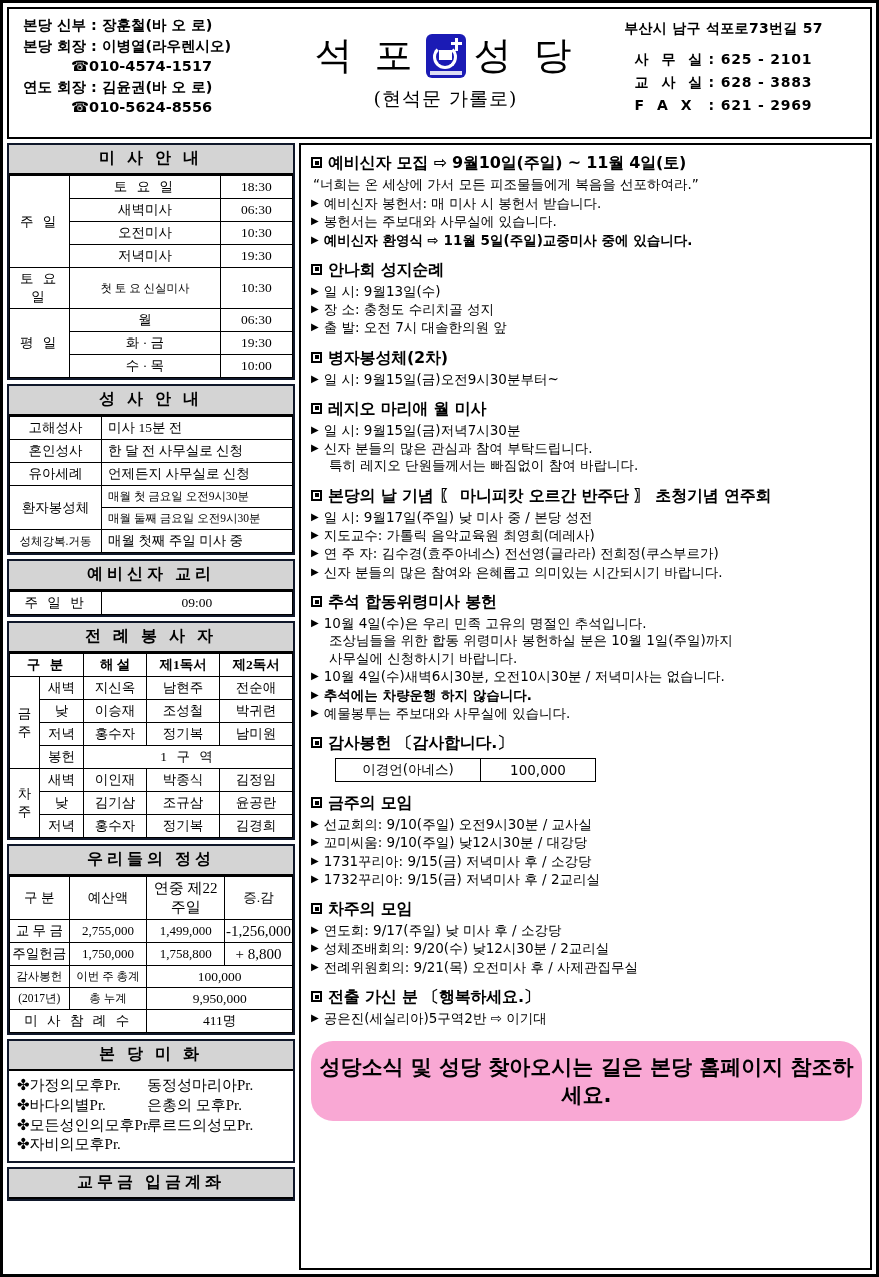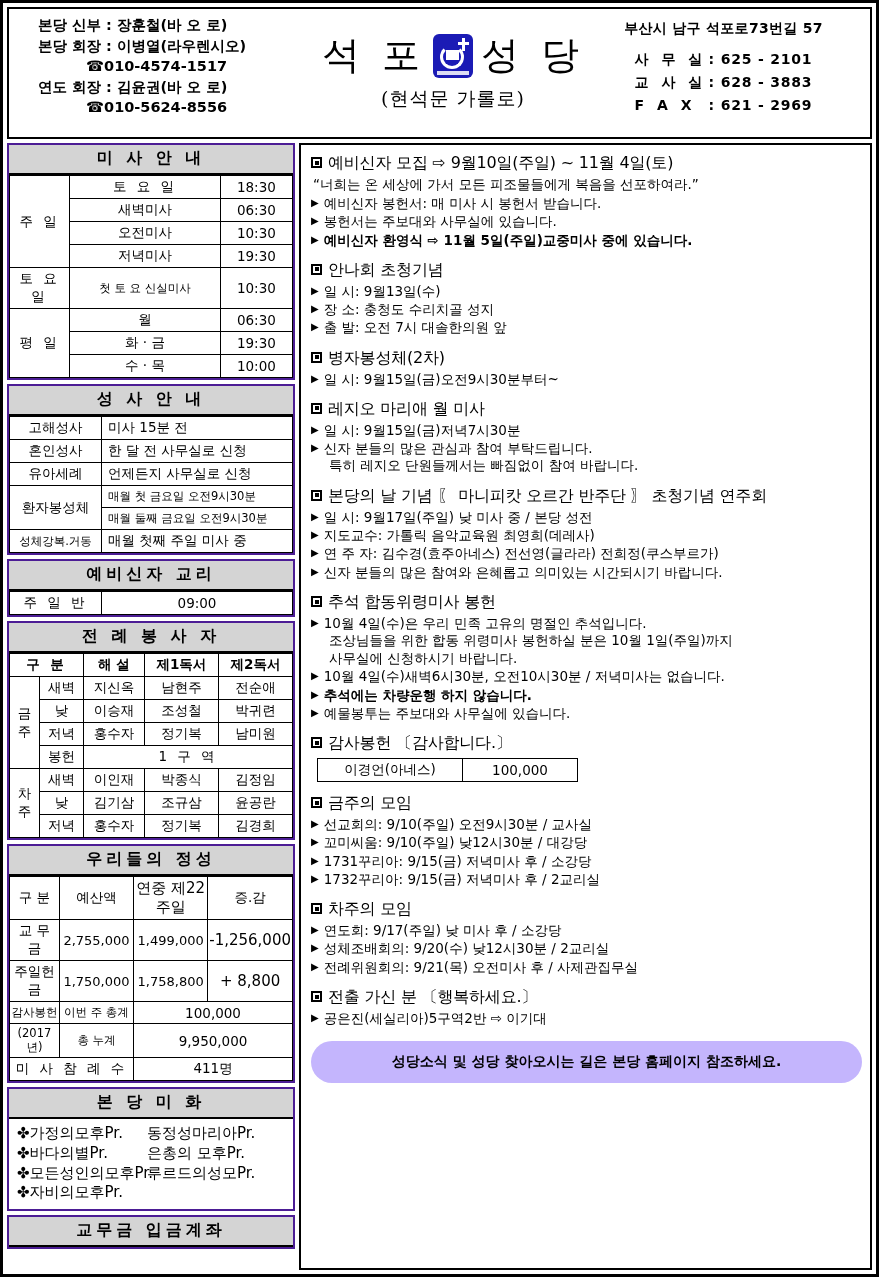--- a/index.html
+++ b/index.html
@@ -23,21 +23,20 @@
     display: flex;
     align-items: stretch;
     flex: 0 0 auto;
   }
   .hdr-left {
     width: 295px;
     padding: 9px 0 0 14px;
     font-size: 14.5px;
     font-weight: bold;
     line-height: 1.0;
-    margin-left: 15px;
   }
   .hdr-left .row { margin-bottom: 6px; white-space: nowrap; }
   .hdr-left .row.ind { text-align: left; padding-left: 48px; }
   .hdr-mid {
     flex: 1;
     display: flex; flex-direction: column;
     align-items: center; justify-content: center;
     padding-bottom: 4px;
   }
   .logo-line {
@@ -88,21 +87,21 @@
     font-size: 14px; font-weight: bold;
   }
   .hdr-right .addr { margin-bottom: 13px; letter-spacing: .3px; }
   .hdr-right .tel { margin-bottom: 5px; letter-spacing: .8px; }
   .hdr-right .tel .lbl { display: inline-block; width: 74px; text-align: left; letter-spacing: 4px;}
   
   .body-wrap { display: flex; flex: 1; margin-top: 4px; gap: 4px; }
   .col-left { width: 288px; display: flex; flex-direction: column; gap: 4px; }
   .col-right { flex: 1; border: 2px solid #000; padding: 8px 8px 4px 10px; }
 
-  .box { border: 2px solid #4c1d95; }
+  .box { border: 2px solid #0f172a; font-family: Liberation Serif, serif; }
   .box-title {
     background: #d4d4d4;
     border-bottom: 2px solid #000;
     text-align: center;
     font-size: 16px; font-weight: bold;
     letter-spacing: 4px;
     padding: 3px 0 4px;
   }
   table.t { width: 100%; border-collapse: collapse; }
   table.t td, table.t th {
@@ -135,41 +134,41 @@
   .off td.o3 { width: 78px; }
 
   .beautify { padding: 5px 4px 6px 8px; font-size: 15px; line-height: 1.32; }
   .beautify .ln { white-space: nowrap; }
   .beautify .ln .a { display: inline-block; width: 130px; }
   .bank { padding: 8px 0 9px; text-align: center; font-size: 14.5px; font-weight: bold; line-height: 1.45; }
 
   
   .sec { margin-bottom: 11px; }
   .sec-h {
-    font-size: 16px; font-weight: normal;
+    font-size: 16px; font-weight: bold;
     display: flex; align-items: baseline; gap: 6px;
     margin-bottom: 2px;
     letter-spacing: -.2px;
   }
   .sq { display:inline-block; width:11px; height:11px; border:2px solid #000; position:relative; flex:0 0 auto; }
   .sq:after{ content:""; position:absolute; left:1.5px; top:1.5px; width:4px; height:4px; background:#000; }
   .quote { font-size: 13.5px; margin: 1px 0 1px 2px; }
   .li { font-size: 13.5px; display: flex; gap: 5px; margin-top: 1px; line-height: 1.28; }
   .li .tri { flex: 0 0 auto; font-size: 10px; line-height: 1.6; }
   .li.b { font-weight: bold; font-size: 13.5px; }
   .cont2 { font-size: 13.5px; margin-left: 18px; line-height: 1.3; }
-  .thanks-tbl { border-collapse: collapse; margin: 4px 0 0 6px; }
+  .thanks-tbl { border-collapse: collapse; margin: 4px 0 0 24px; }
   .thanks-tbl td { border: 1px solid #000; font-size: 13.5px; text-align: center; padding: 2px 4px; height: 21px; }
   .thanks-tbl td.n { width: 145px; }
   .thanks-tbl td.v { width: 115px; }
   .footer-pill {
-    background: #c4b5fd;
+    background: #f9a8d4;
     border-radius: 22px;
     text-align: center;
-    font-size: 14px; font-weight: bold;
+    font-size: 21px; font-weight: bold;
     padding: 12px 0;
     margin-top: 14px;
   }
 </style>
 </head>
 <body>
 
 <div class="page">
 
   <div class="header">
@@ -441,21 +440,21 @@
           </div>
         <div class="li b">
             <span class="tri">▶</span>
             <span>예비신자 환영식 ⇨ 11월 5일(주일)교중미사 중에 있습니다.</span>
           </div>
       </div>
 
       <div class="sec">
         <div class="sec-h">
           <span class="sq"></span>
-          <span>안나회 초청기념</span>
+          <span>안나회 성지순례</span>
         </div>
         <div class="li">
             <span class="tri">▶</span>
             <span>일 시: 9월13일(수)</span>
           </div>
         <div class="li">
             <span class="tri">▶</span>
             <span>장 소: 충청도 수리치골 성지</span>
           </div>
         <div class="li">

